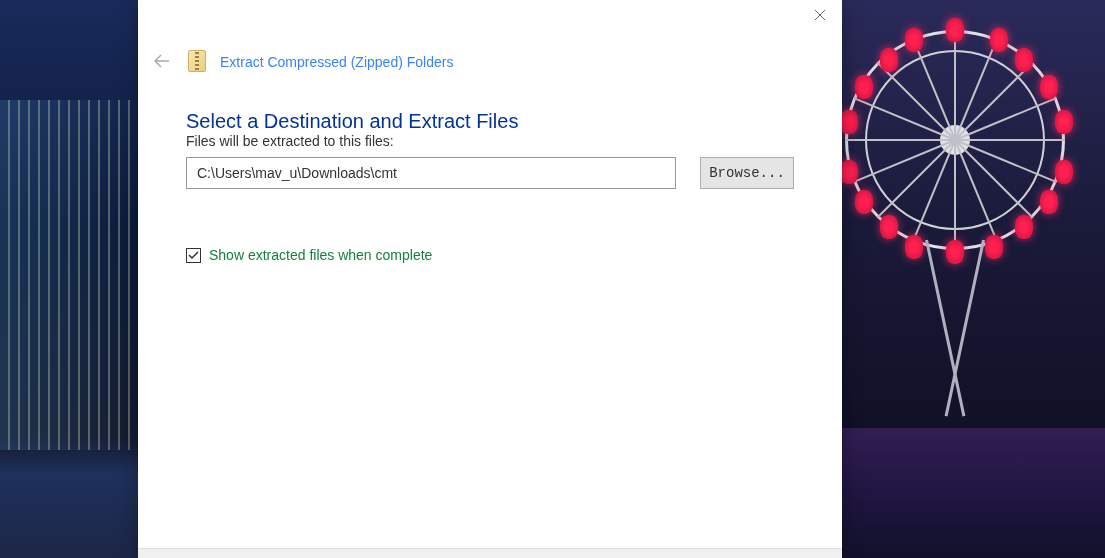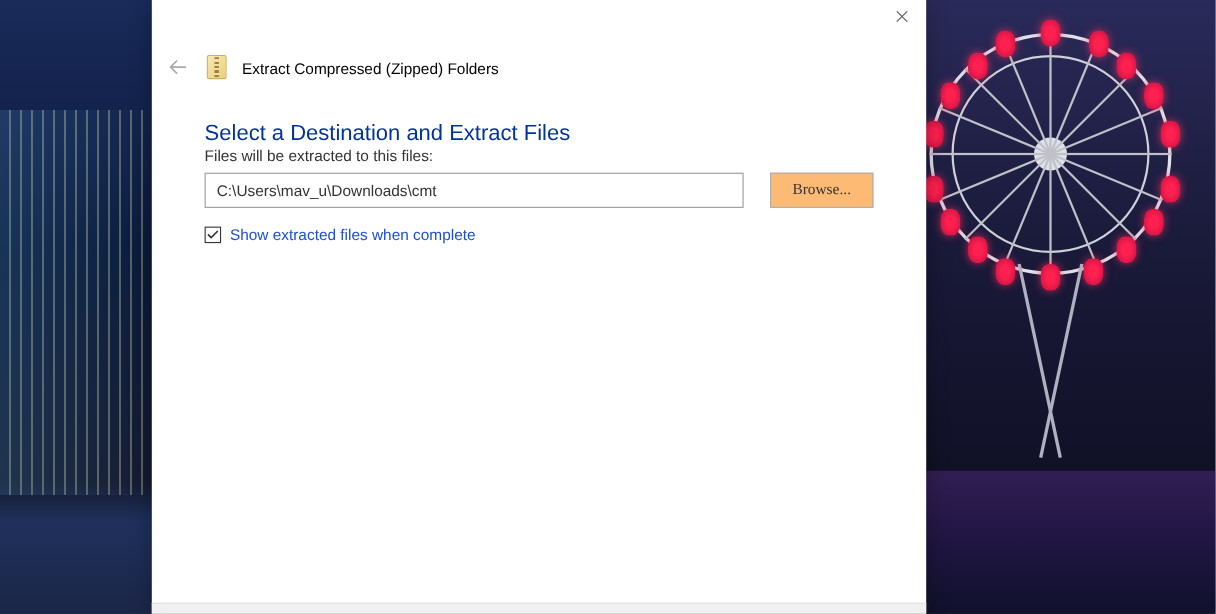--- a/index.html
+++ b/index.html
@@ -224,21 +224,21 @@
       top: 2px;
       width: 4px;
       height: 18px;
       background: repeating-linear-gradient(180deg,
         #a08040 0px, #a08040 2px,
         #f0e0a0 2px, #f0e0a0 4px);
     }
     
     .header-title {
       font-size: 14px;
-      color: #000000;
+      color: #3b82f6;
     }
     
     .dialog-content {
       padding: 30px 48px 20px 48px;
     }
     
     .main-heading {
       font-size: 20px;
       color: #003399;
       font-weight: normal;
@@ -247,41 +247,41 @@
     .field-label {
       font-size: 14px;
       color: #333;
       margin-bottom: 8px;
     }
     
     .input-row {
       display: flex;
       gap: 24px;
       align-items: stretch;
-      margin-bottom: 16px;
+      margin-bottom: 58px;
     }
     
     .path-input {
       width: 500px;
       height: 32px;
       border: 1px solid #999;
       padding: 4px 10px;
       font-size: 14px;
       font-family: inherit;
       color: #333;
       outline: none;
     }
     
     .browse-btn {
       width: 96px;
       height: 32px;
-      background: #fdba74;
+      background: #e5e5e5;
       border: 1px solid #adadad;
       font-size: 14px;
-      font-family: Liberation Serif, serif;
+      font-family: Liberation Mono, monospace;
       cursor: pointer;
       color: #333;
     }
     
     .checkbox-row {
       display: flex;
       align-items: center;
       gap: 8px;
     }
     
@@ -292,21 +292,21 @@
       display: flex;
       align-items: center;
       justify-content: center;
       cursor: pointer;
       font-size: 11px;
       line-height: 1;
     }
     
     .checkbox-label {
       font-size: 14px;
-      color: #1d4ed8;
+      color: #15803d;
       cursor: pointer;
     }
     
     .dialog-footer {
       position: absolute;
       bottom: 0;
       left: 0;
       right: 0;
       height: 10px;
       background: #f0f0f0;

